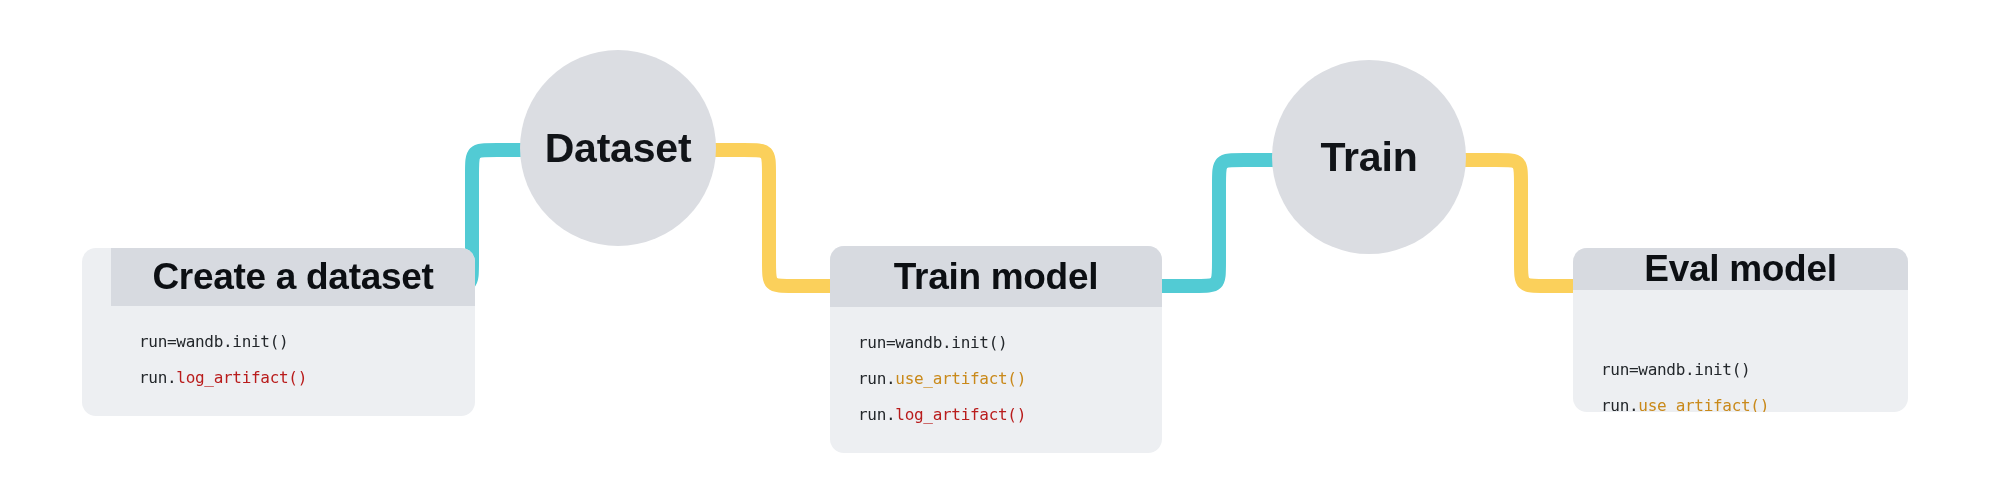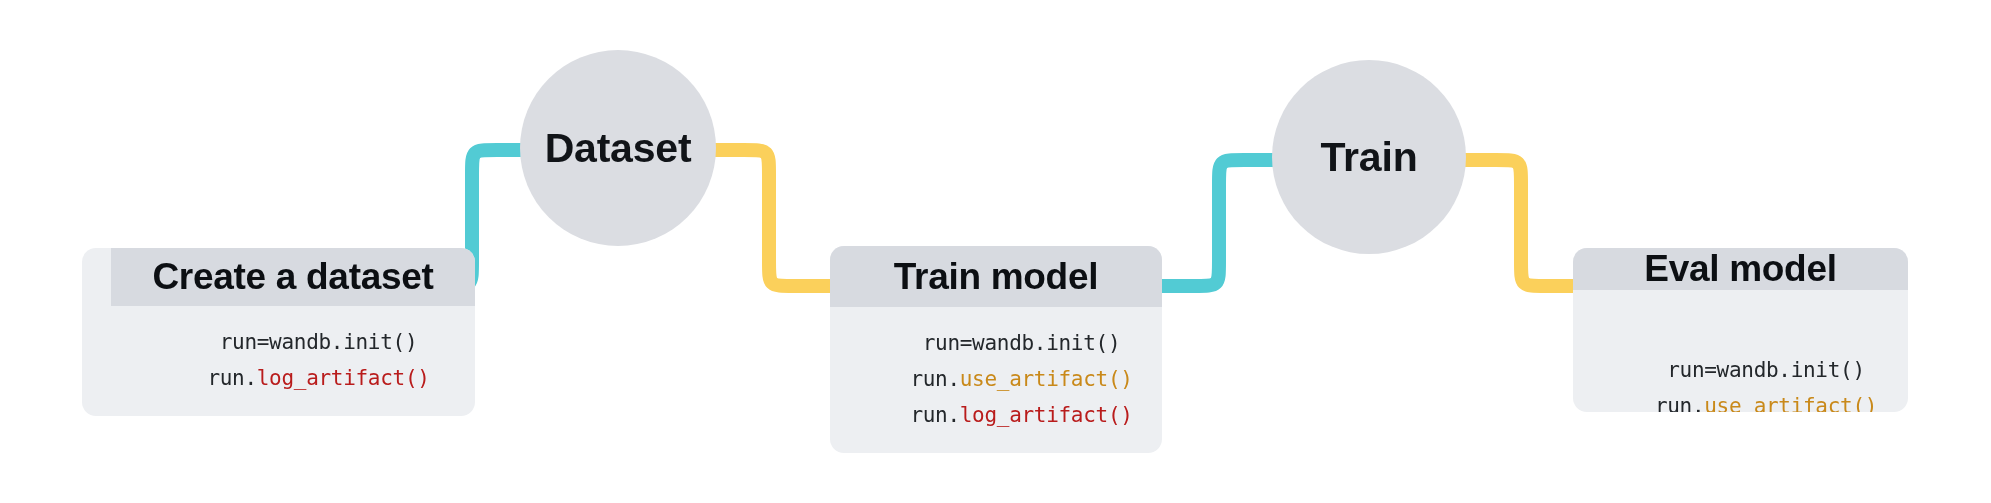--- a/index.html
+++ b/index.html
@@ -1,17 +1,17 @@
 <!DOCTYPE html>
 <html><head>
 <meta charset="utf-8">
 <style>
   html,body{margin:0;padding:0;background:#ffffff;}
   body{width:1991px;height:503px;font-family:"Liberation Sans",sans-serif;-webkit-font-smoothing:antialiased;}
-  #stage{position:relative;width:1991px;height:503px;overflow:hidden;background:#fff;text-align:center;}
+  #stage{position:relative;width:1991px;height:503px;overflow:hidden;background:#fff;}
 
   svg.connectors{position:absolute;left:0;top:0;width:1991px;height:503px;pointer-events:none;}
 
   .node-circle{
     position:absolute;border-radius:50%;
     background:#dbdde2;
     display:flex;align-items:center;justify-content:center;
   }
   .node-circle .node-label{
     font-size:41px;font-weight:700;color:#111418;letter-spacing:-0.2px;
@@ -26,25 +26,24 @@
   .card-header{
     background:#d7dae0;
     display:flex;align-items:center;justify-content:center;
     font-size:37px;font-weight:700;color:#0c0f13;letter-spacing:-0.3px;
     font-family:"Liberation Sans",sans-serif;
   }
   .card-body{
     flex:1;
     padding:18px 0 20px 28px;
     font-family:"DejaVu Sans Mono","Liberation Mono",monospace;
-    font-size:21px;
+    font-size:16px;
     line-height:36px;
     color:#23272b;
     letter-spacing:-0.3px;
-    margin-left:23px;
   }
   .code-line{white-space:pre;}
   .tok-plain{color:#23272b;}
   .tok-teal{color:#b91c1c;}
   .tok-orange{color:#c9891a;}
 </style>
 </head>
 <body>
 
 <div id="stage">

